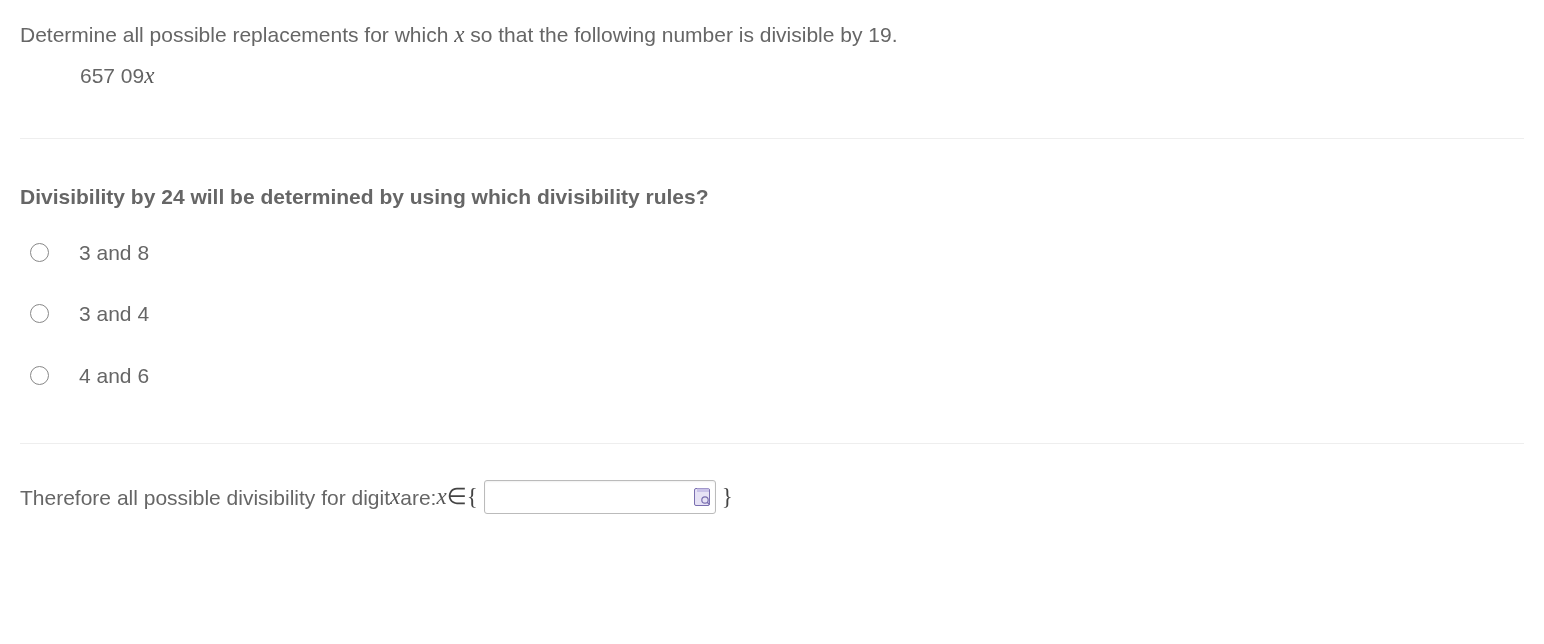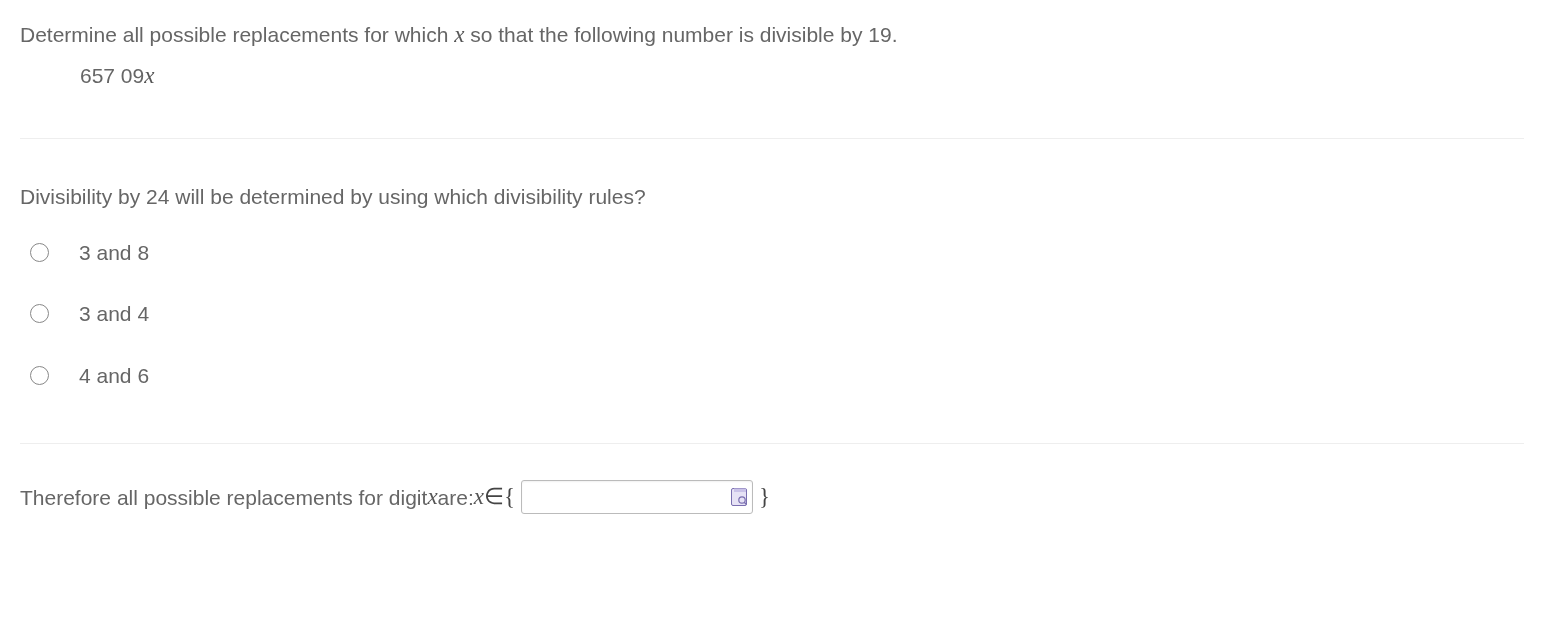--- a/index.html
+++ b/index.html
@@ -33,20 +33,21 @@
     border: none;
     border-top: 1px solid #eeeeee;
     margin: 0 0 0 0;
   }
   .section2 {
     padding-top: 42px;
     padding-bottom: 32px;
   }
   .q-line {
     margin-bottom: 24px;
+    font-weight: bold;
   }
   .option-row {
     display: flex;
     align-items: center;
     margin-bottom: 30px;
     padding-left: 10px;
     text-align: right;
   }
   .radio {
     width: 17px;
@@ -114,21 +115,21 @@
     </div>
     <div class="option-row" style="margin-bottom:20px;">
       <span class="radio"></span>
       <span>4 and 6</span>
     </div>
   </div>
 
   <hr class="sep">
 
   <div class="section3">
-    <span>Therefore all possible replacements for digit </span>
+    <span>Therefore all possible divisibility for digit </span>
     <span class="mathvar">x</span>
     <span> are:  </span>
     <span class="mathvar">x</span>
     <span class="brace"> ∈{</span>
     <span class="answer-input" value="">
       <svg class="input-icon" viewBox="0 0 18 20">
         <rect x="1.5" y="1.5" width="15" height="17" rx="1.5" fill="#e6e2f5" stroke="#7a6fb0" stroke-width="1"></rect>
         <rect x="4" y="1.5" width="12" height="3.5" fill="#c9c2e8"></rect>
         <circle cx="12" cy="13" r="3.2" fill="none" stroke="#7a6fb0" stroke-width="1.2"></circle>
         <line x1="14.2" y1="15.2" x2="16.5" y2="17.5" stroke="#7a6fb0" stroke-width="1.3"></line>

